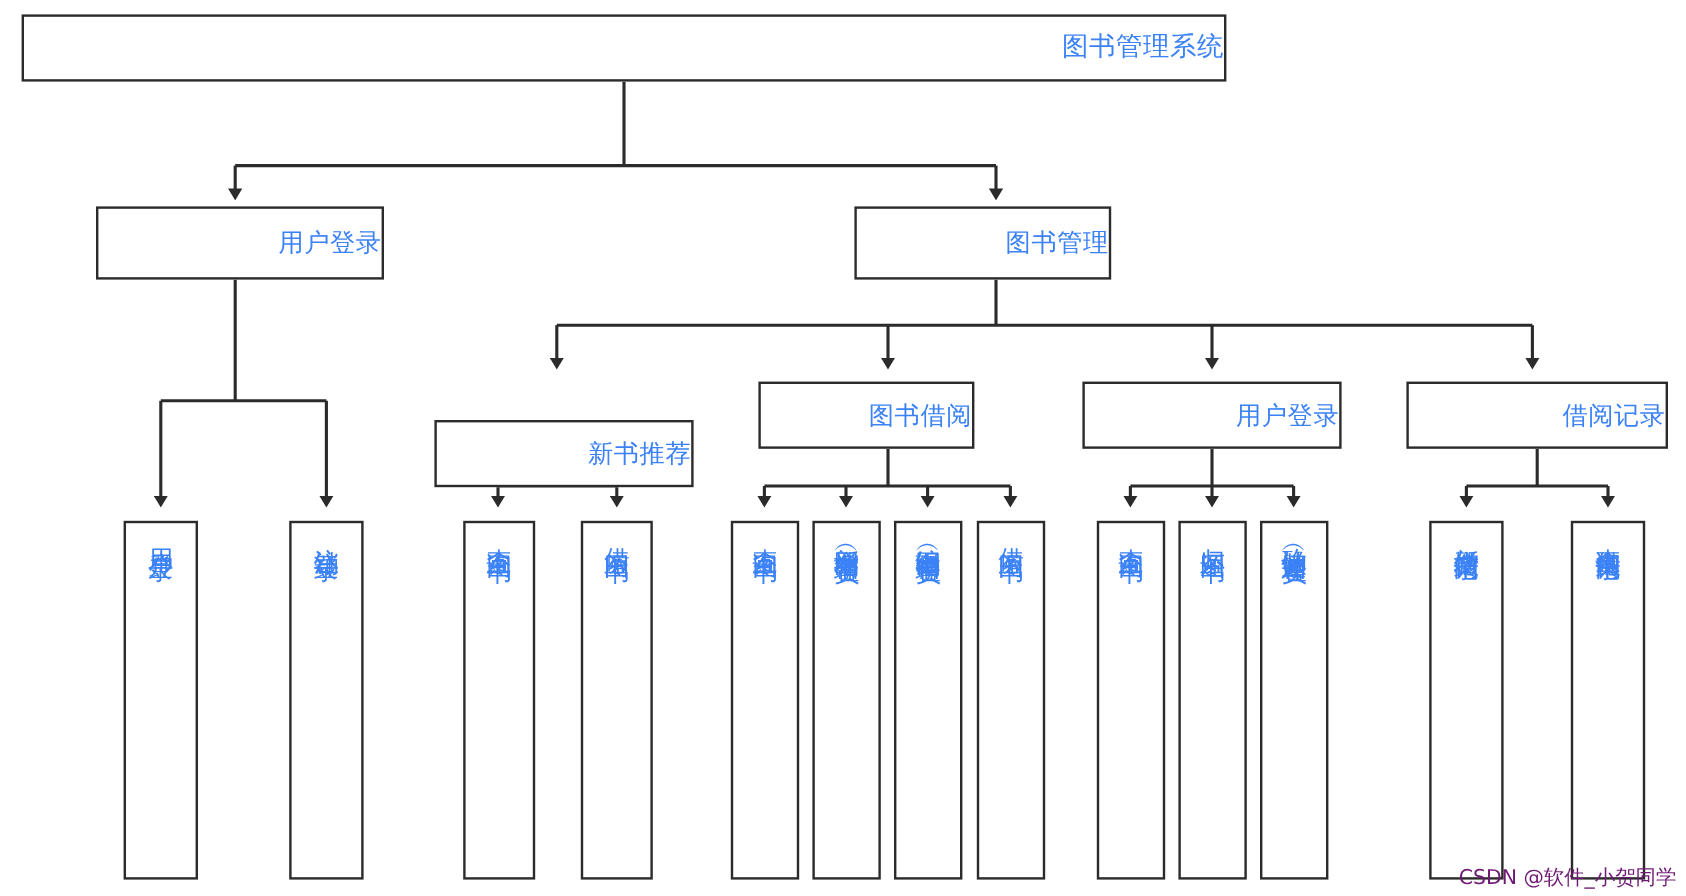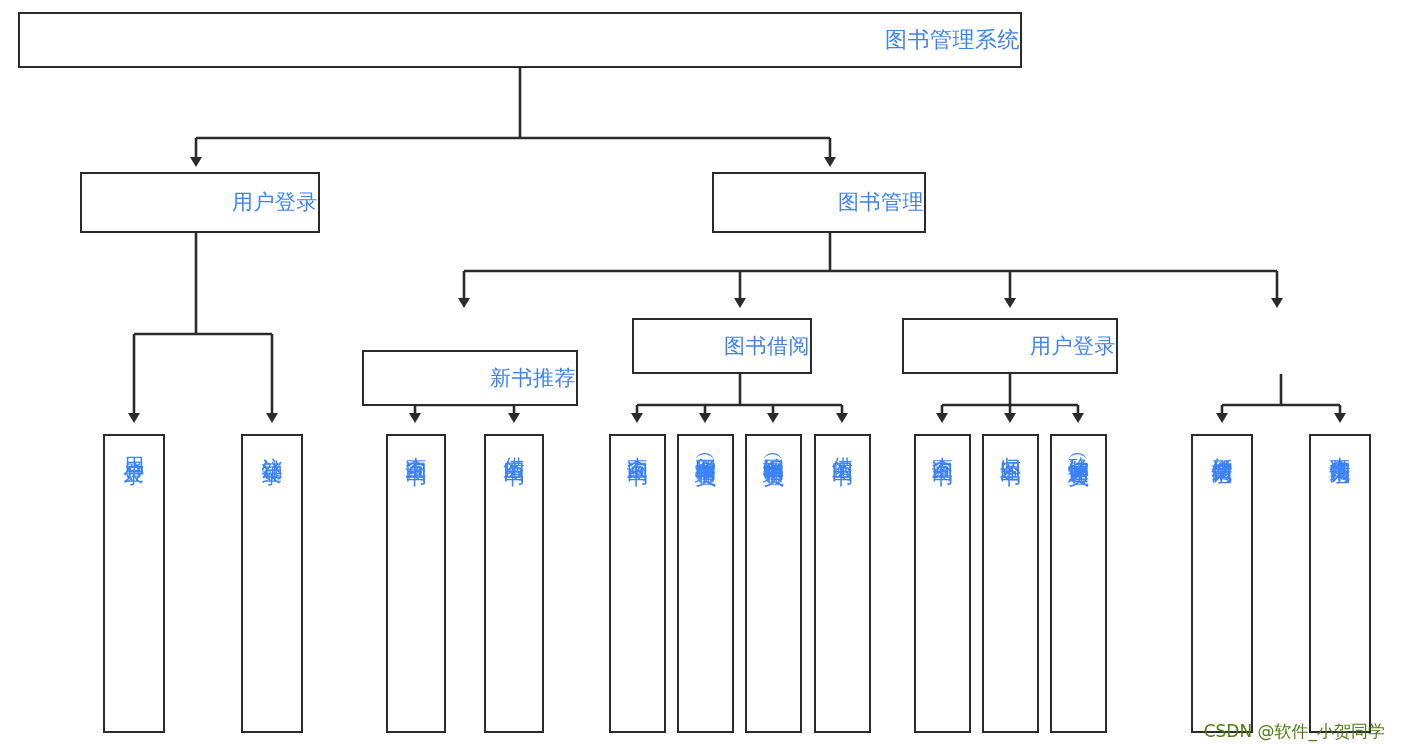--- a/index.html
+++ b/index.html
@@ -62,24 +62,24 @@
     line-height: 1.05;
     letter-spacing: 3px;
     white-space: nowrap;
     margin: 0 auto;
   }
   .node.v.tall-text .node-label {
     letter-spacing: 1.5px;
   }
   .watermark {
     position: absolute;
-    right: 20px;
+    right: 8px;
     bottom: 4px;
     font-size: 17px;
-    color: #4d7c0f;
+    color: #701a75;
     z-index: 5;
     white-space: nowrap;
     user-select: none;
   }
 </style>
 </head>
 <body>
 
 <div id="canvas">
 
@@ -146,20 +146,23 @@
 
   <div class="node h" style="left:362px; top:318px; width:216px; height:56px;margin-top:32px;">
     <span class="node-label">新书推荐</span>
   </div>
   <div class="node h" style="left:632px; top:318px; width:180px; height:56px;">
     <span class="node-label">图书借阅</span>
   </div>
   <div class="node h" style="left:902px; top:318px; width:216px; height:56px;">
     <span class="node-label">用户登录</span>
   </div>
+  <div class="node h" style="left:1172px; top:318px; width:218px; height:56px;">
+    <span class="node-label">借阅记录</span>
+  </div>
 
   <div class="node v" style="left:103px; top:434px; width:62px; height:299px;">
     <span class="node-label">用户登录</span>
   </div>
   <div class="node v" style="left:241px; top:434px; width:62px; height:299px;">
     <span class="node-label">注销登录</span>
   </div>
 
   <div class="node v" style="left:386px; top:434px; width:60px; height:299px;">
     <span class="node-label">查询图书</span>

